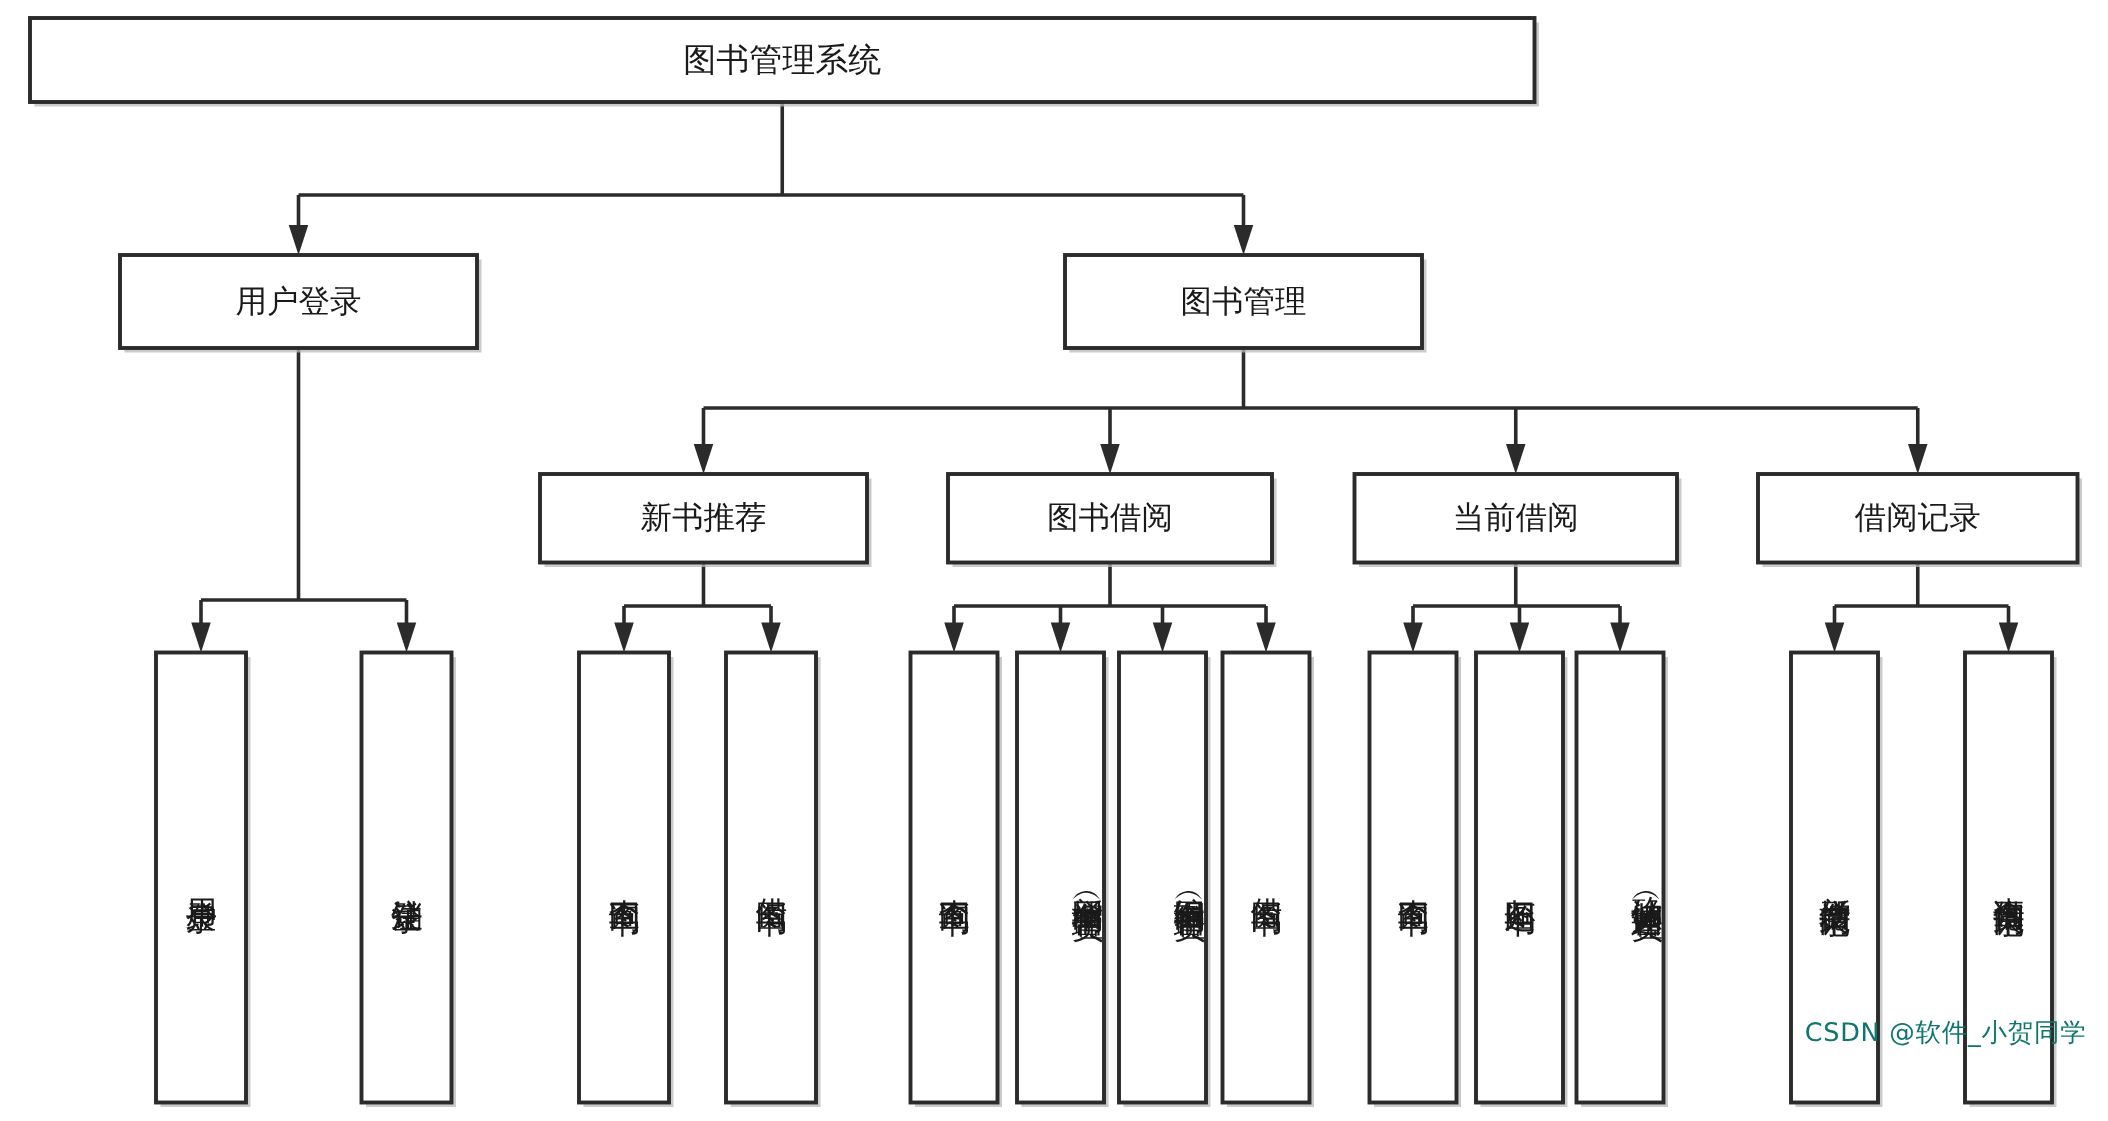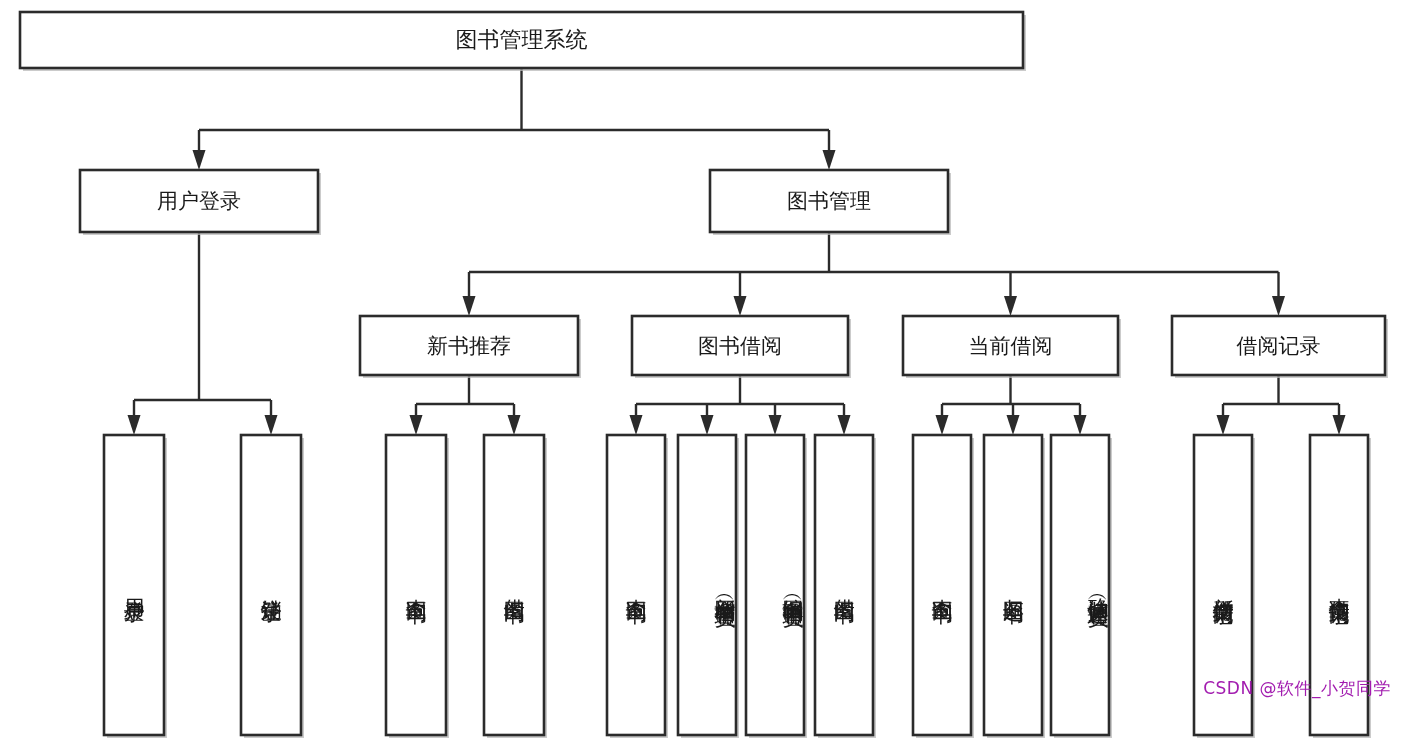--- a/index.html
+++ b/index.html
@@ -74,21 +74,21 @@
     white-space: nowrap;
     pointer-events: none;
     text-align: center;
   }
   .watermark {
     position: absolute;
     right: 14px;
     bottom: 6px;
     font-family: "DejaVu Sans", "Liberation Sans", sans-serif;
     font-size: 17px;
-    color: #a21caf;
+    color: #0f766e;
     letter-spacing: 0.5px;
     white-space: nowrap;
   }
 </style>
 </head>
 <body>
 
 <div id="diagram-root">
 
   <svg class="diagram-canvas" viewBox="0 0 1405 747" xmlns="http://www.w3.org/2000/svg">

